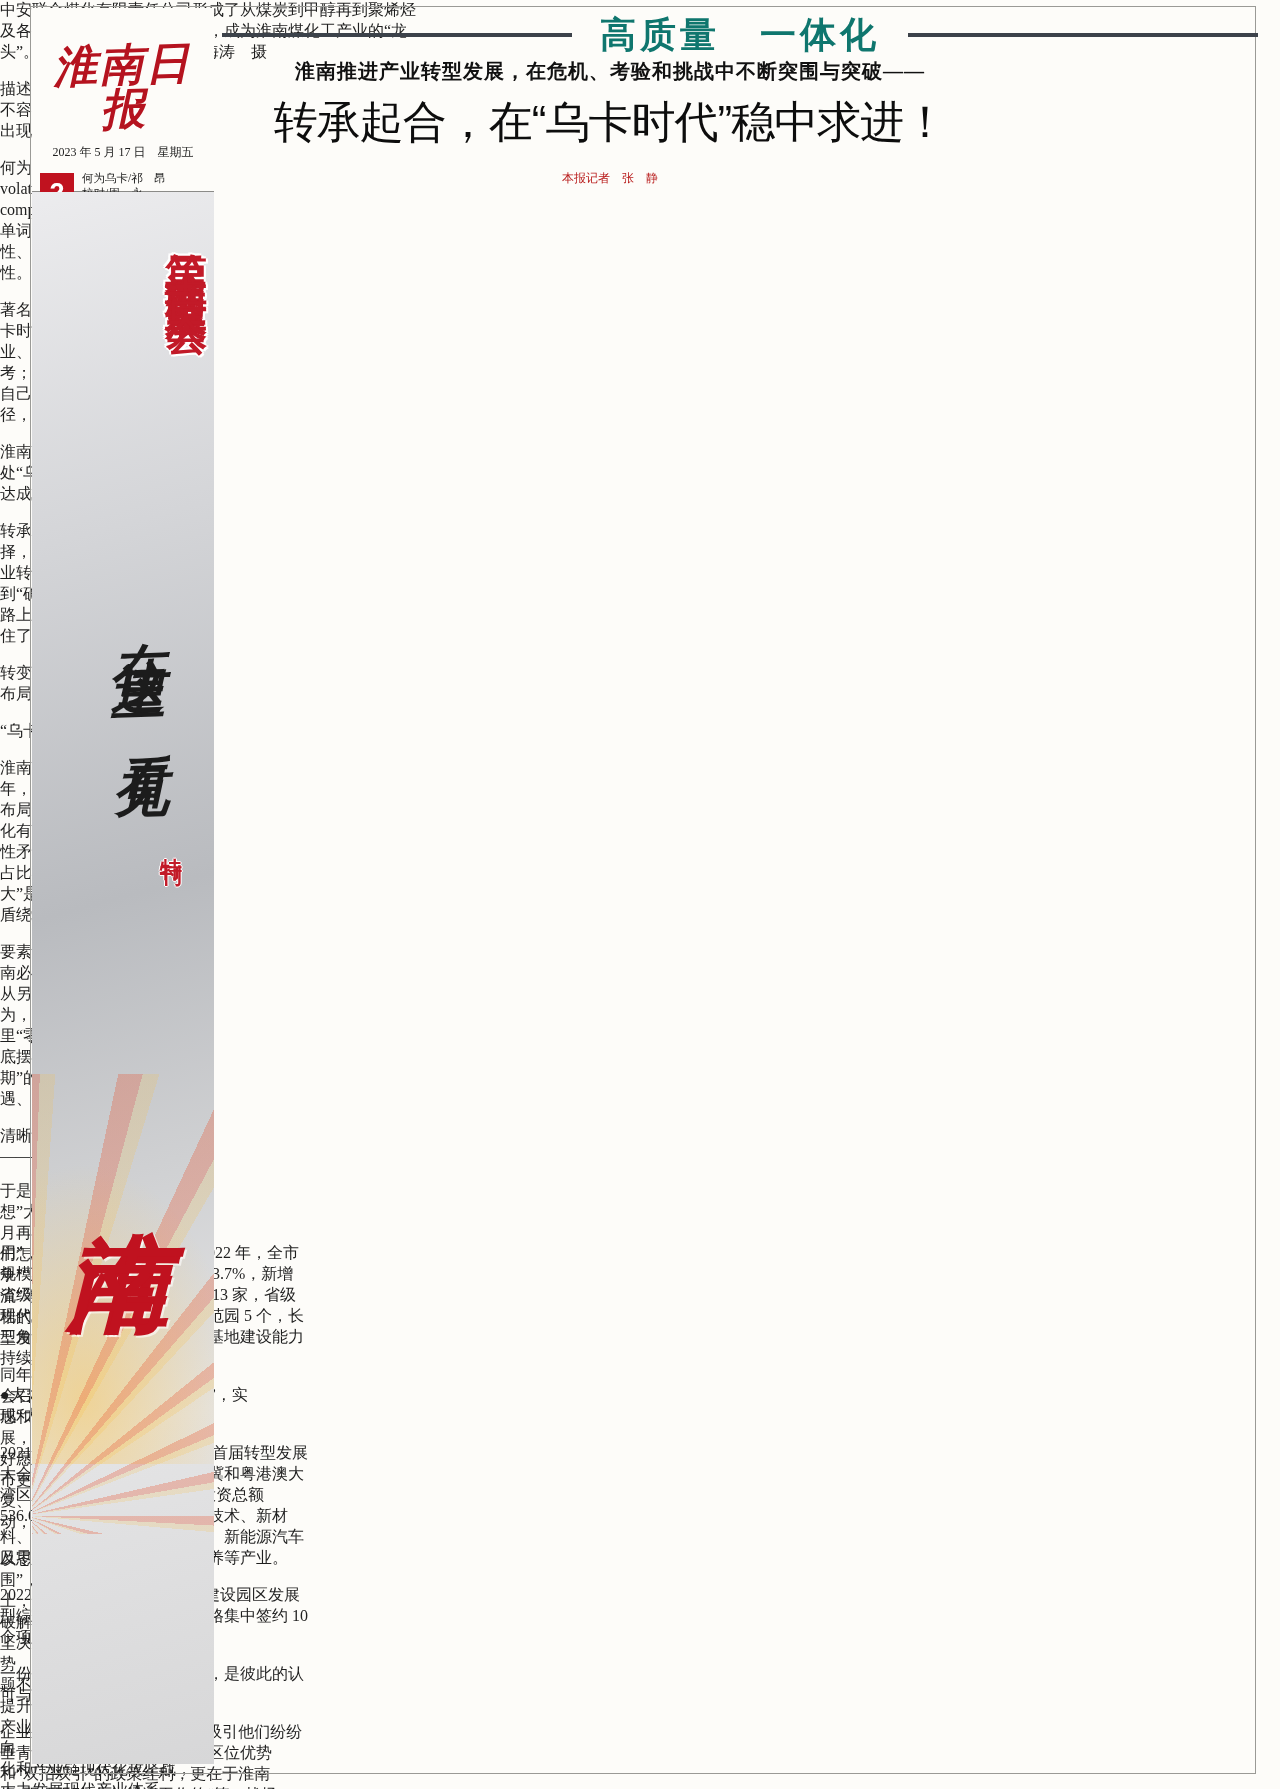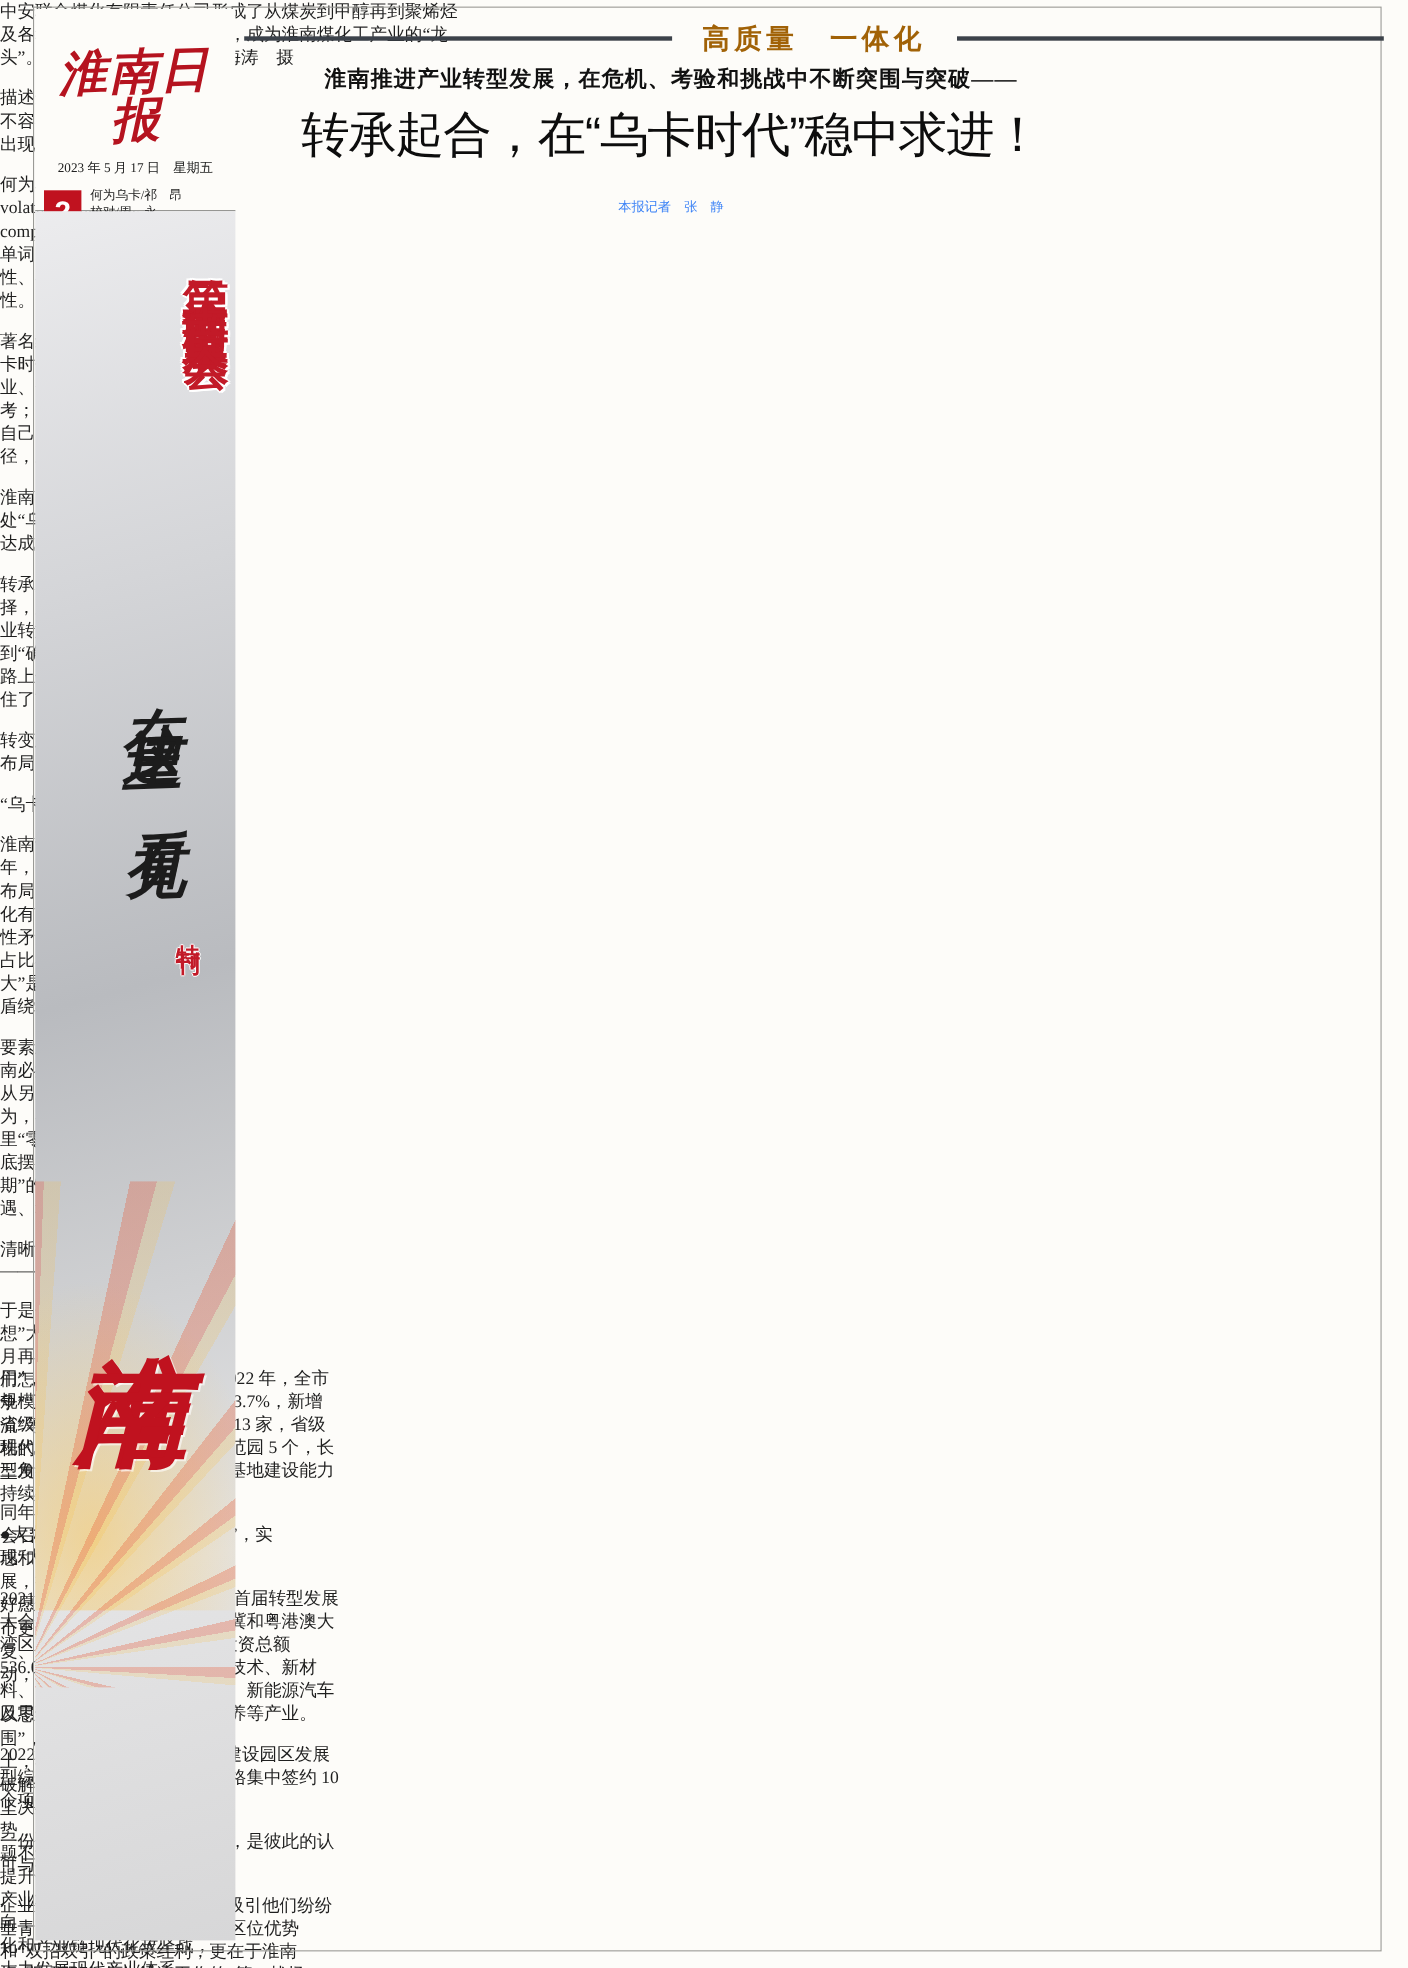--- a/index.html
+++ b/index.html
@@ -12,28 +12,28 @@
   .paper-name{font-size:44px;font-weight:900;color:#b5131f;font-style:italic;letter-spacing:2px;
               transform:rotate(-2deg);line-height:1;}
   .mast-date{font-size:12px;color:#222;margin-top:12px;}
   .staff{display:flex;align-items:center;gap:8px;margin:10px 0 0 8px;text-align:left;}
   .pagebox{width:34px;height:42px;background:#c0121f;color:#fff;font-weight:bold;font-size:27px;
            display:flex;align-items:center;justify-content:center;font-family:"Liberation Sans",sans-serif;}
   .staff-lines{font-size:11.5px;line-height:15px;color:#222;}
   
   .banner{position:absolute;left:222px;top:20px;width:1036px;height:30px;display:flex;align-items:center;}
   .banner .rule{flex:1;height:4px;background:#3c424a;}
-  .banner .label{font-size:25px;font-weight:900;color:#a16207;padding:0 28px;letter-spacing:4px;
+  .banner .label{font-size:36px;font-weight:900;color:#0f766e;padding:0 28px;letter-spacing:4px;
                  font-family:Liberation Sans, sans-serif;white-space:nowrap;}
   
   .headline{position:absolute;left:225px;top:58px;width:770px;text-align:center;}
   .kicker{font-size:20px;font-weight:bold;color:#111;letter-spacing:1px;white-space:nowrap;font-family:Liberation Serif, serif;}
   .main-title{font-size:44px;font-weight:400;color:#0d0d0d;margin-top:8px;letter-spacing:-1px;
               font-family:"Liberation Sans","DejaVu Sans",sans-serif;white-space:nowrap;}
-  .byline{font-size:12px;color:#3b82f6;margin-top:28px;}
+  .byline{font-size:12px;color:#b91c1c;margin-top:18px;}
   
   .sidebar{position:absolute;left:32px;top:192px;width:182px;height:1572px;overflow:hidden;
            background:linear-gradient(165deg,#ececee 0%,#d4d5d8 22%,#b9bbbf 45%,#cfd0d2 62%,#e4e4e5 78%,#d7d7d8 100%);}
   .v-title{position:absolute;right:4px;top:28px;writing-mode:vertical-rl;font-size:42px;line-height:1.15;
            font-weight:900;color:#c21a28;letter-spacing:6px;
            text-shadow:-2px 0 0 #fff,2px 0 0 #fff,0 -2px 0 #fff,0 2px 0 #fff,2px 2px 0 #fff,-2px -2px 0 #fff;}
   .v-sub{position:absolute;right:28px;top:648px;writing-mode:vertical-rl;font-size:22px;font-weight:900;
          color:#c21a28;letter-spacing:8px;
          text-shadow:-1px 0 0 #fff,1px 0 0 #fff,0 -1px 0 #fff,0 1px 0 #fff;}
   .callig1{position:absolute;left:78px;top:408px;writing-mode:vertical-rl;font-size:54px;line-height:1;

